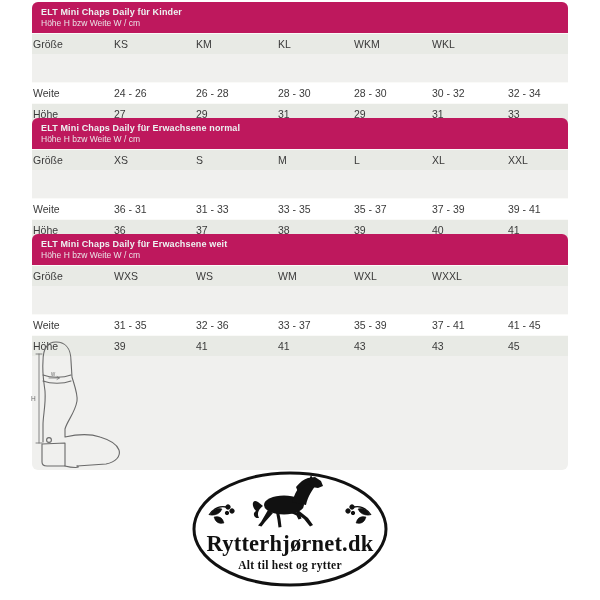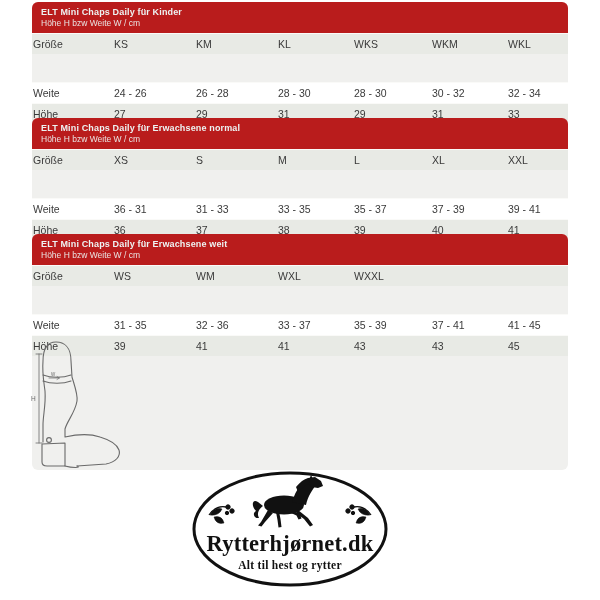--- a/index.html
+++ b/index.html
@@ -9,21 +9,21 @@
   }
   .panel{
     position:absolute;left:32px;top:2px;width:536px;height:468px;
     background:#f0f0ee;border-radius:6px;
   }
   .tbl{position:absolute;left:0;width:536px;height:94px;}
   .tbl0{top:0;}
   .tbl1{top:116px;}
   .tbl2{top:232px;}
   .tbl-head{
-    height:31px;box-sizing:border-box;background:#b91c1c;
+    height:31px;box-sizing:border-box;background:#be185d;
     border-radius:6px 6px 0 0;color:#edf3f2;padding:4px 0 0 9px;
   }
   .tbl-title{font-size:9px;font-weight:bold;line-height:12px;letter-spacing:.15px;}
   .tbl-sub{font-size:8.5px;font-weight:normal;line-height:11px;opacity:.93;}
   .row{
     display:grid;grid-template-columns:80px 82px 82px 76px 78px 76px 1fr;
     height:20px;line-height:20px;font-size:10.5px;color:#3a3a3a;
     border-top:1.5px solid #fafaf8;box-sizing:content-box;
   }
   .row > div{padding-left:2px;white-space:nowrap;overflow:hidden;}
@@ -44,21 +44,20 @@
     <section class="tbl tbl0">
       <header class="tbl-head">
         <div class="tbl-title">ELT Mini Chaps Daily für Kinder</div>
         <div class="tbl-sub">Höhe H bzw Weite W / cm</div>
       </header>
       <div class="row row-gray">
         <div class="lbl">Größe</div>
         <div>KS</div>
         <div>KM</div>
         <div>KL</div>
-        <div>WKS</div>
         <div>WKM</div>
         <div>WKL</div>
       </div>
       <div class="row row-white">
         <div class="lbl">Weite</div>
         <div>24 - 26</div>
         <div>26 - 28</div>
         <div>28 - 30</div>
         <div>28 - 30</div>
         <div>30 - 32</div>
@@ -109,20 +108,21 @@
       </div>
     </section>
 
     <section class="tbl tbl2">
       <header class="tbl-head">
         <div class="tbl-title">ELT Mini Chaps Daily für Erwachsene weit</div>
         <div class="tbl-sub">Höhe H bzw Weite W / cm</div>
       </header>
       <div class="row row-gray">
         <div class="lbl">Größe</div>
+        <div>WXS</div>
         <div>WS</div>
         <div>WM</div>
         <div>WXL</div>
         <div>WXXL</div>
       </div>
       <div class="row row-white">
         <div class="lbl">Weite</div>
         <div>31 - 35</div>
         <div>32 - 36</div>
         <div>33 - 37</div>

